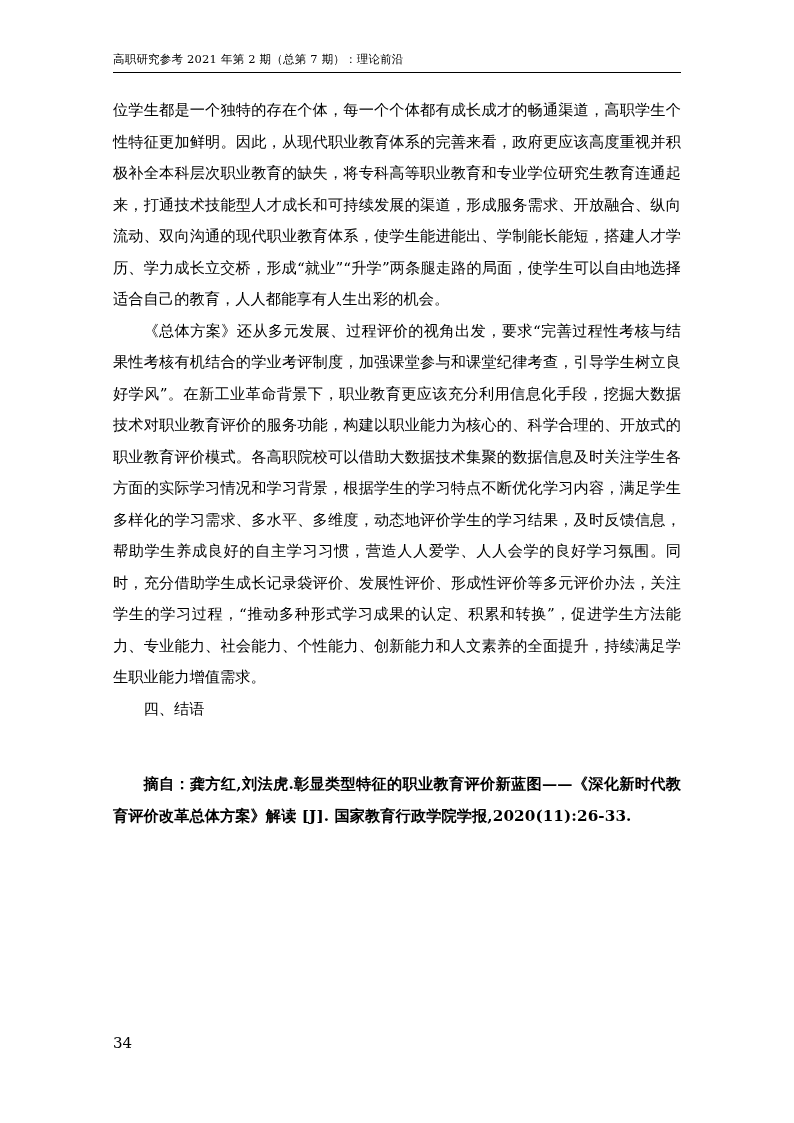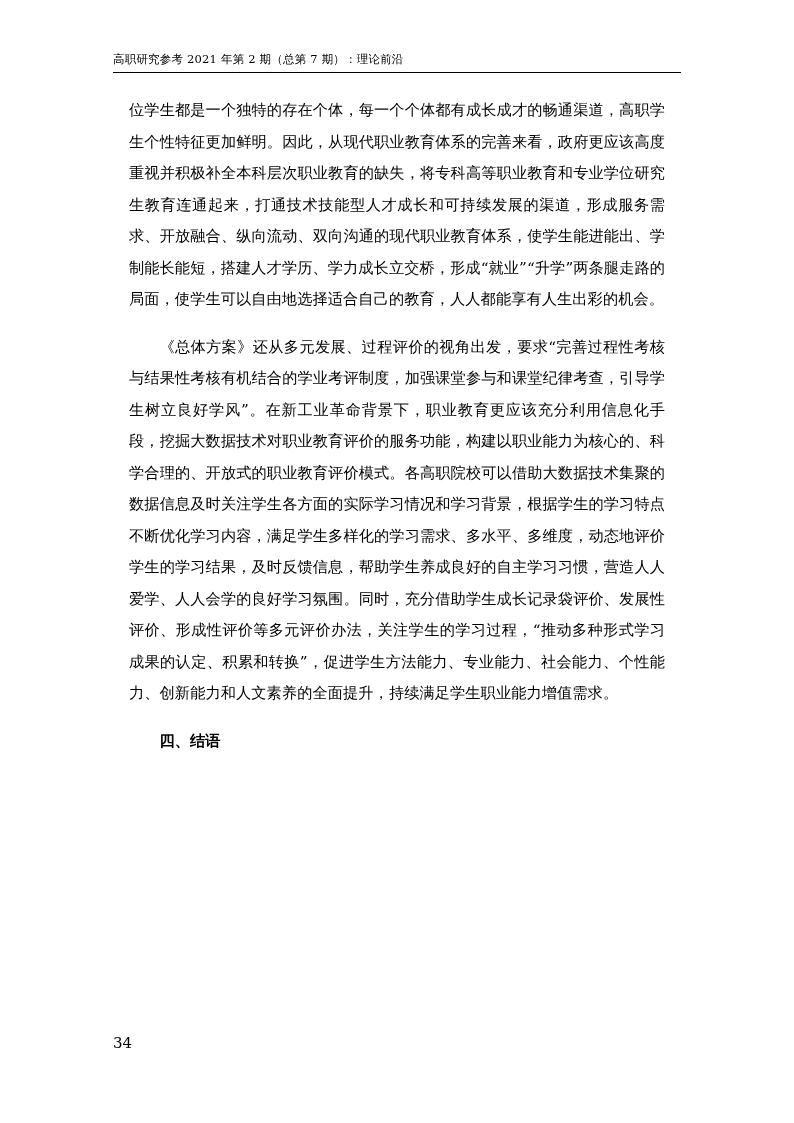--- a/index.html
+++ b/index.html
@@ -37,33 +37,33 @@
   }
   .header-rule {
     border-bottom: 1.2px solid #000;
     width: 100%;
     margin-bottom: 22px;
   }
   .body-text p {
     font-family: "DejaVu Serif", "Liberation Serif", serif;
     font-size: 15.2px;
     line-height: 31.5px;
-    margin: 16px;
+    margin: 0;
     text-align: justify;
     text-justify: inter-ideograph;
     letter-spacing: 0.1px;
   }
   .indent {
     text-indent: 2em;
   }
   .section-title {
     font-family: "DejaVu Serif", "Liberation Serif", serif;
     font-size: 15.2px;
     line-height: 31.5px;
-    font-weight: bold;
+    font-weight: normal;
     text-indent: 2em;
     margin: 0;
   }
   .citation {
     font-family: "DejaVu Serif", "Liberation Serif", serif;
     font-size: 15.2px;
     line-height: 31.5px;
     font-weight: bold;
     text-indent: 2em;
     margin: 0;
@@ -90,19 +90,20 @@
   <div class="content">
 
     <div class="header">高职研究参考 2021 年第 2 期（总第 7 期）：理论前沿</div>
     <div class="header-rule"></div>
 
     <div class="body-text">
       <p class="first">位学生都是一个独特的存在个体，每一个个体都有成长成才的畅通渠道，高职学生个性特征更加鲜明。因此，从现代职业教育体系的完善来看，政府更应该高度重视并积极补全本科层次职业教育的缺失，将专科高等职业教育和专业学位研究生教育连通起来，打通技术技能型人才成长和可持续发展的渠道，形成服务需求、开放融合、纵向流动、双向沟通的现代职业教育体系，使学生能进能出、学制能长能短，搭建人才学历、学力成长立交桥，形成“就业”“升学”两条腿走路的局面，使学生可以自由地选择适合自己的教育，人人都能享有人生出彩的机会。</p>
       <p class="indent">《总体方案》还从多元发展、过程评价的视角出发，要求“完善过程性考核与结果性考核有机结合的学业考评制度，加强课堂参与和课堂纪律考查，引导学生树立良好学风”。在新工业革命背景下，职业教育更应该充分利用信息化手段，挖掘大数据技术对职业教育评价的服务功能，构建以职业能力为核心的、科学合理的、开放式的职业教育评价模式。各高职院校可以借助大数据技术集聚的数据信息及时关注学生各方面的实际学习情况和学习背景，根据学生的学习特点不断优化学习内容，满足学生多样化的学习需求、多水平、多维度，动态地评价学生的学习结果，及时反馈信息，帮助学生养成良好的自主学习习惯，营造人人爱学、人人会学的良好学习氛围。同时，充分借助学生成长记录袋评价、发展性评价、形成性评价等多元评价办法，关注学生的学习过程，“推动多种形式学习成果的认定、积累和转换”，促进学生方法能力、专业能力、社会能力、个性能力、创新能力和人文素养的全面提升，持续满足学生职业能力增值需求。</p>
       <p class="section-title">四、结语</p>
       <div class="spacer-lg"></div>
+      <p class="citation">摘自：龚方红,刘法虎.彰显类型特征的职业教育评价新蓝图——《深化新时代教育评价改革总体方案》解读 [J]. 国家教育行政学院学报,2020(11):26-33.</p>
     </div>
 
   </div>
 
   <div class="page-number">34</div>
 
 </div>
 
 </body></html>

